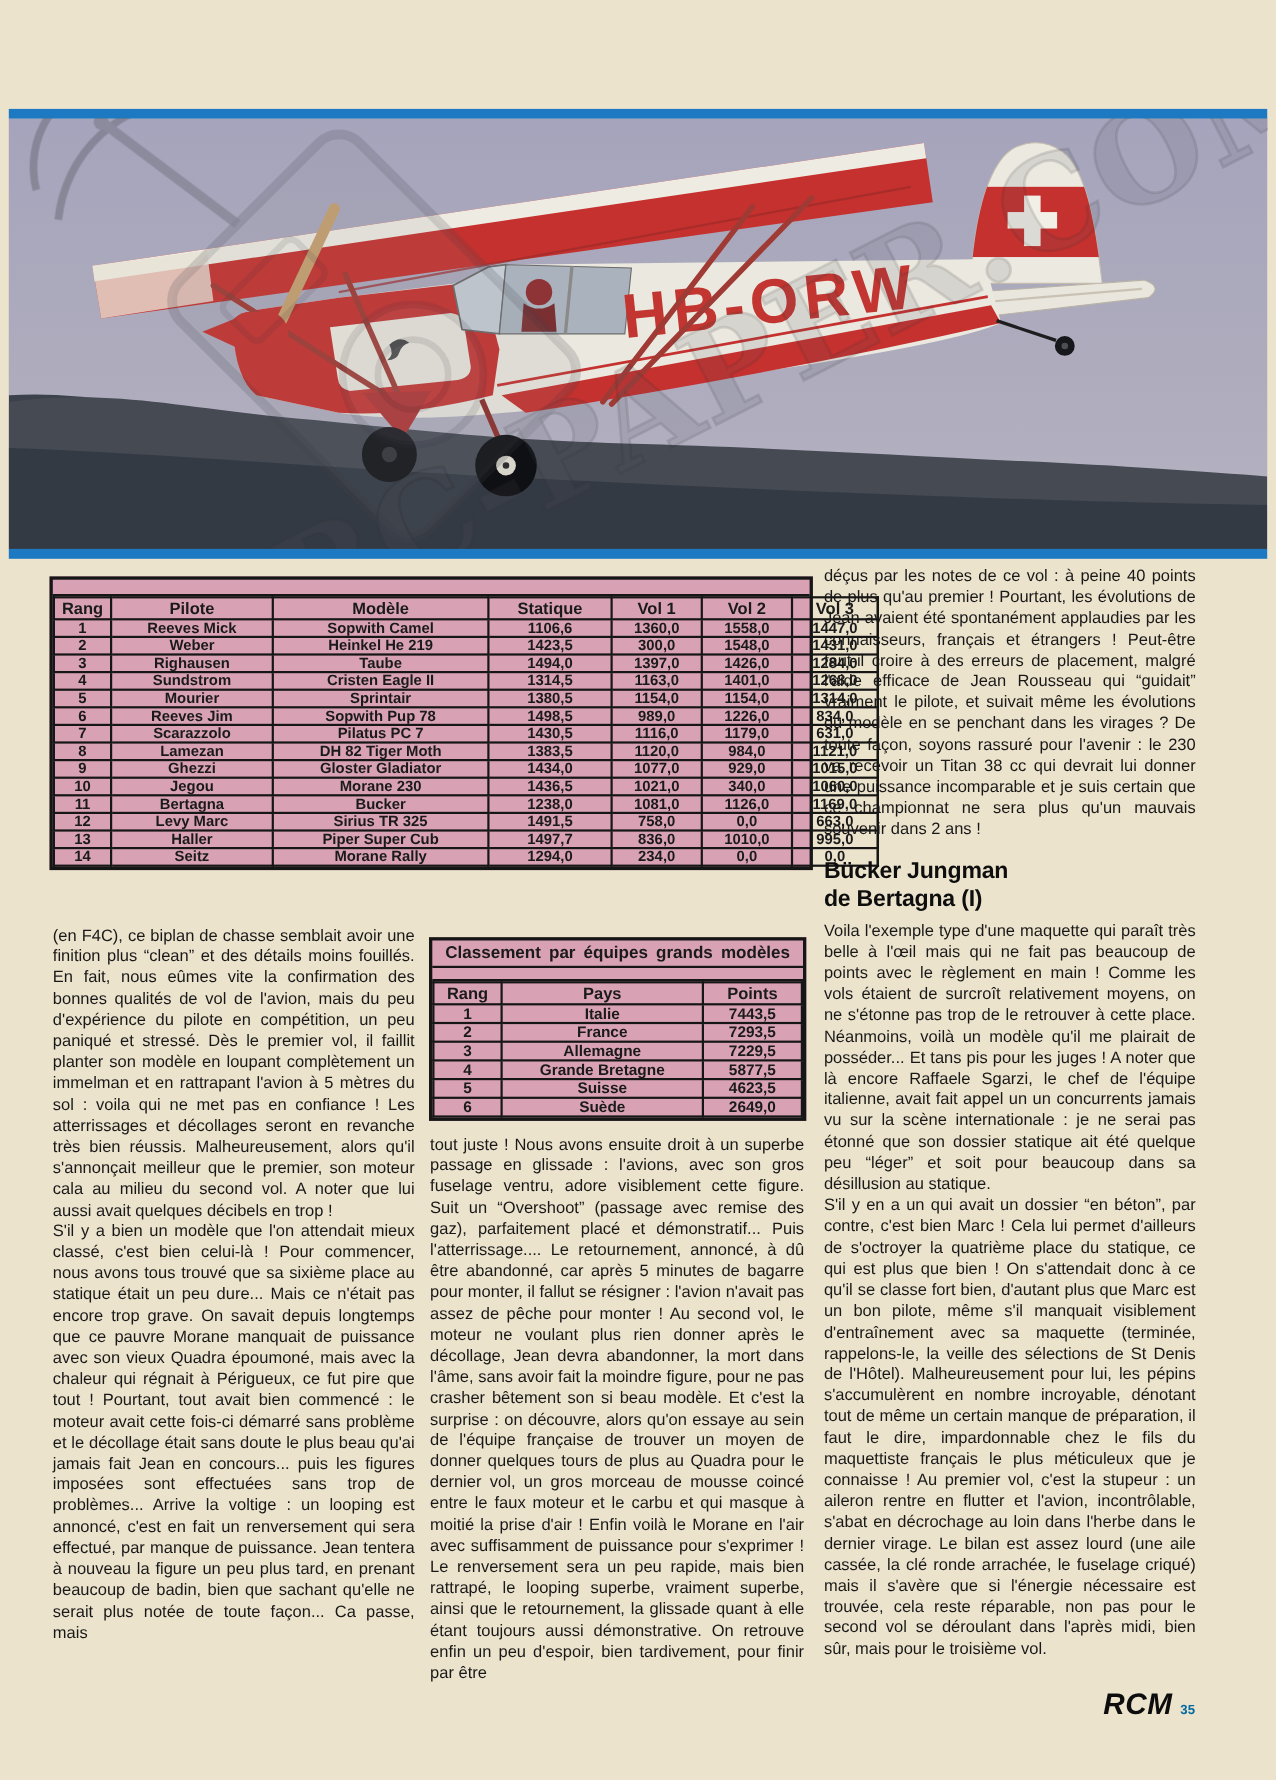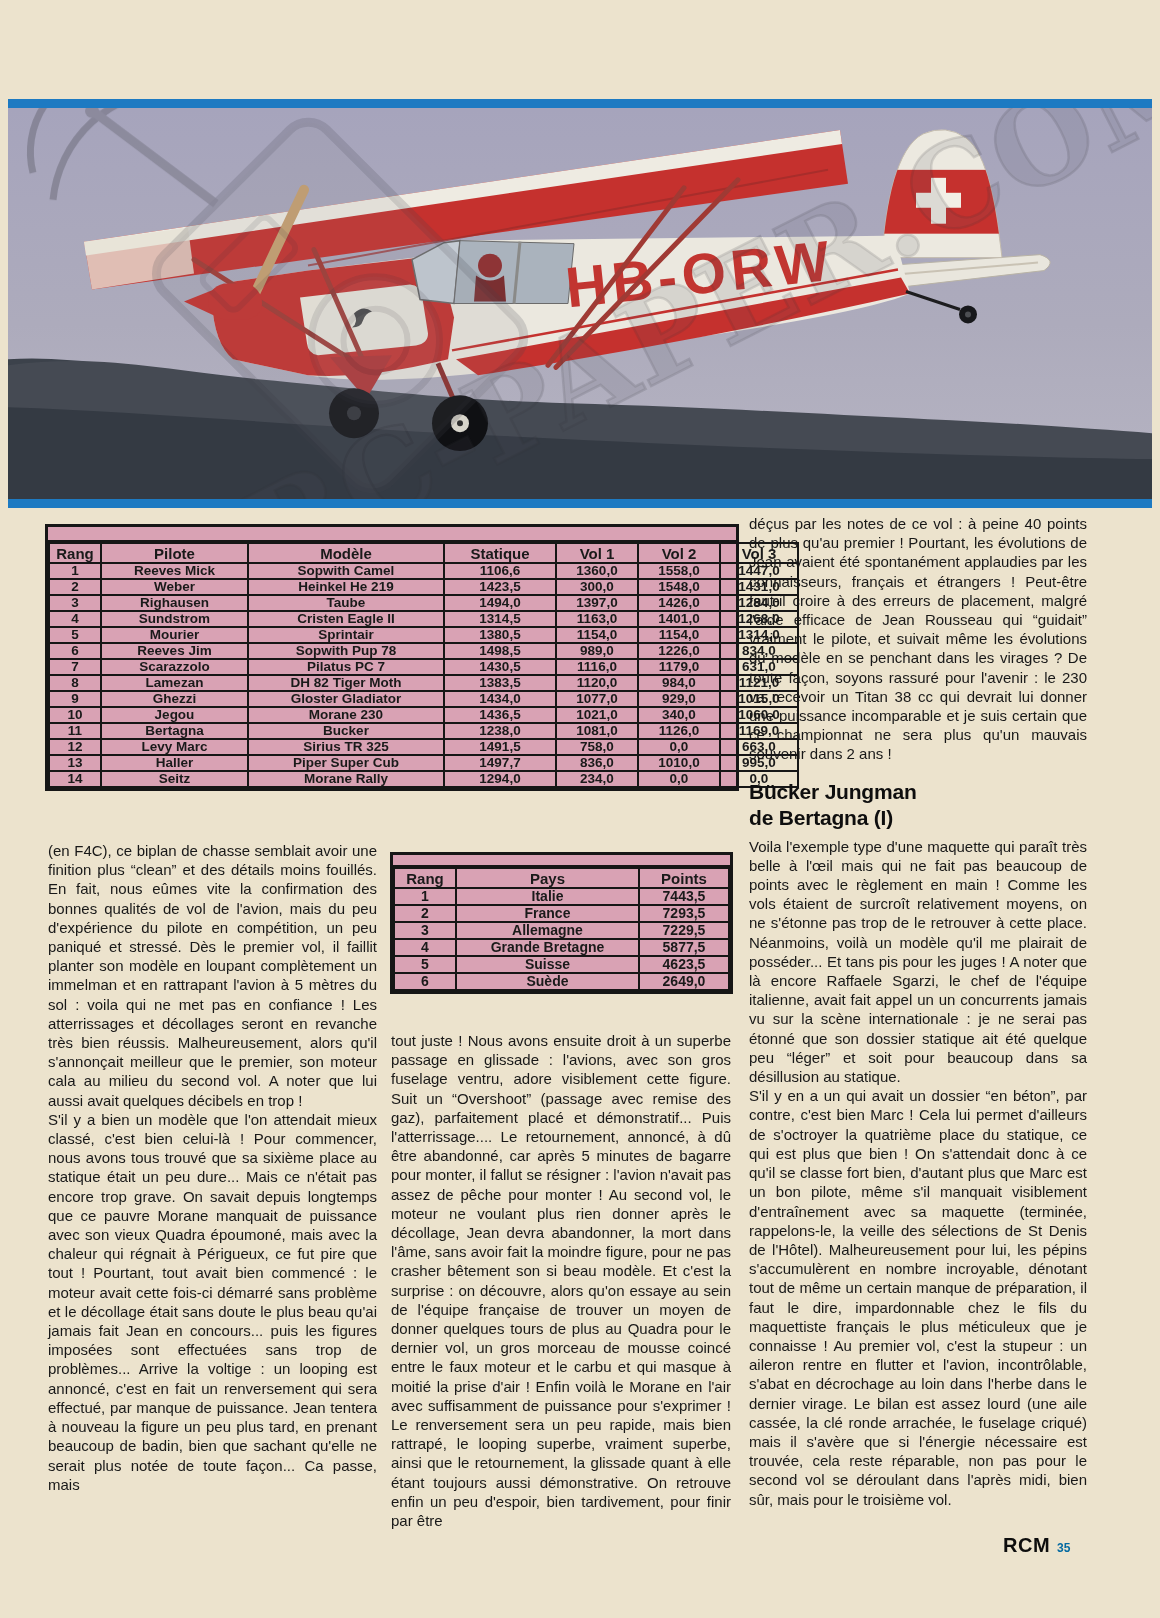--- a/index.html
+++ b/index.html
@@ -48,21 +48,21 @@
   
   .col { position:absolute; text-align:justify; font-size:15px; line-height:19.2px; color:#181818; }
   .col p { margin:0; }
   .col h2 { margin:15px 0 6px; font-size:21px; line-height:26px; white-space:nowrap; letter-spacing:-0.2px; color:#0e0e0e; }
   .col-left   { left:48px;  top:841px;  width:329px; }
   .col-middle { left:391px; top:1031px; width:340px; }
   .col-right  { left:749px; top:514px;  width:338px; }
 
   
   .footer { position:absolute; left:1003px; top:1534px; }
-  .footer .rcm { font-weight:bold; font-size:20px; letter-spacing:0.5px; color:#0d0d0d; }
+  .footer .rcm { font-weight:bold; font-size:27px; letter-spacing:0.5px; color:#0d0d0d;font-style:italic; }
   .footer .pnum { font-weight:bold; font-size:12px; margin-left:7px; color:#0369a1; }
 </style>
 </head>
 <body>
 
 <div class="page">
 
   <div class="bar bar-top"></div>
 
   <div class="photo">
@@ -332,20 +332,21 @@
             <td>234,0</td>
             <td>0,0</td>
             <td>0,0</td>
             <td>1411,0</td>
           </tr>
         </tbody>
     </table>
   </section>
 
   <section class="tbl-wrap teams-table">
+    <div class="tbl-title">Classement par équipes grands modèles</div>
     <div class="tbl-band"></div>
     <table>
       <colgroup>
         <col style="width:62px">
           <col style="width:183px">
           <col>
       </colgroup>
       <thead>
         <tr>
             <th>Rang</th>

